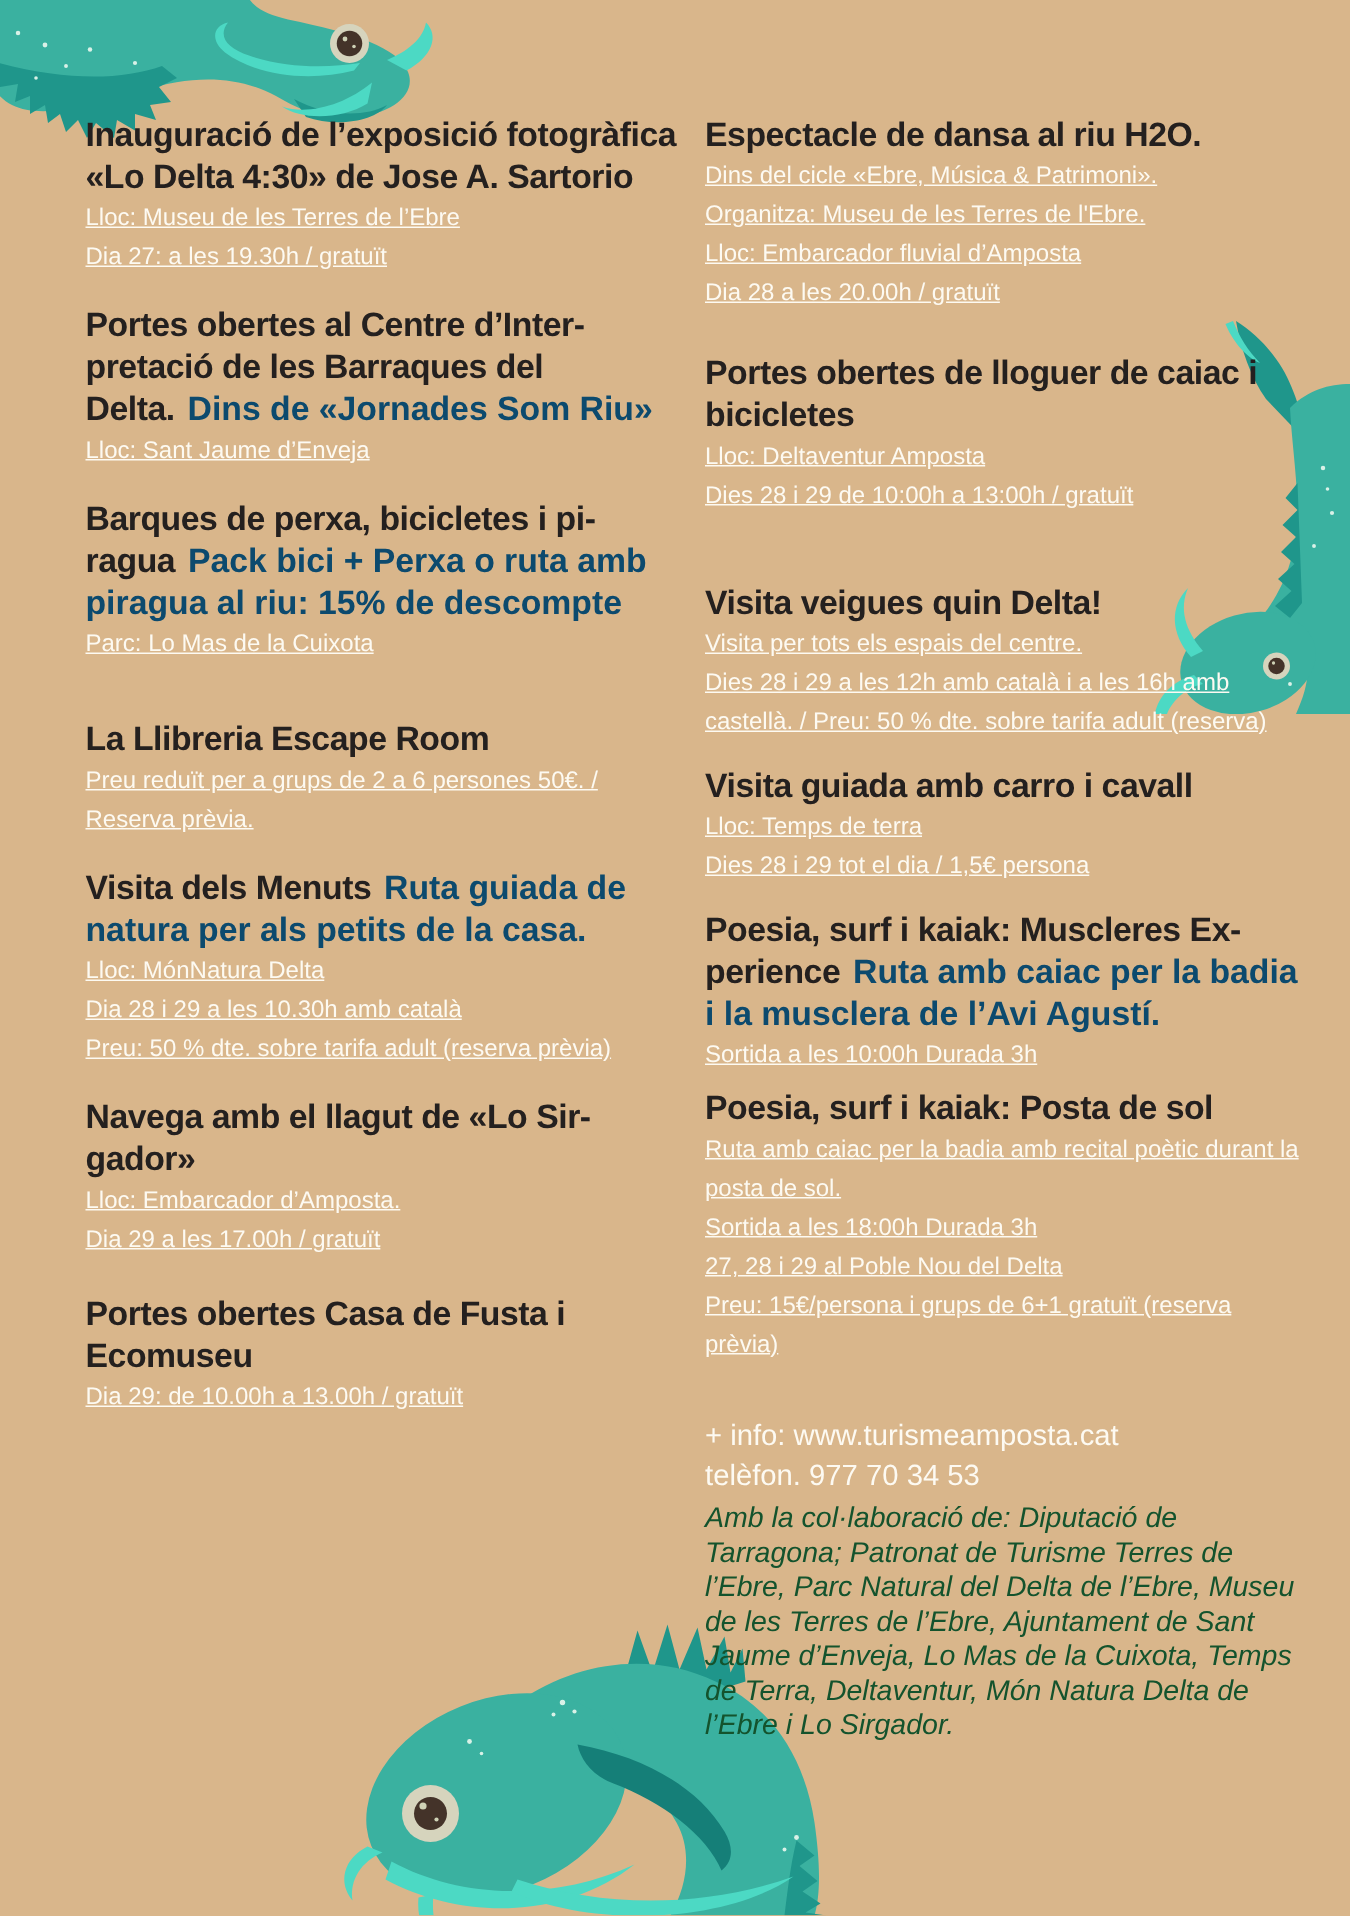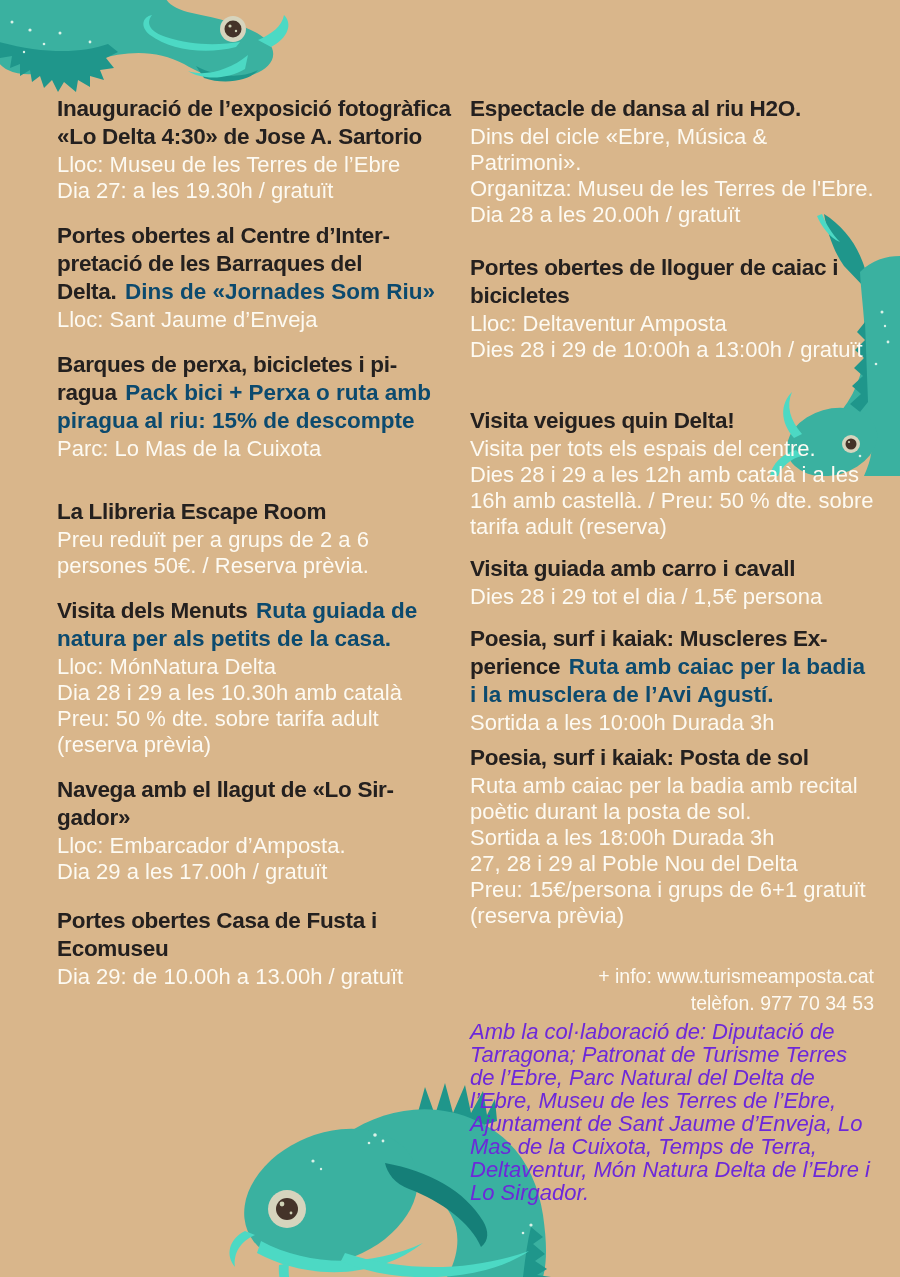--- a/index.html
+++ b/index.html
@@ -7,44 +7,44 @@
     position:relative;width:900px;height:1277px;overflow:hidden;
     background:#d9b68b;
     font-family:"Liberation Sans", sans-serif;
     -webkit-font-smoothing:antialiased;
   }
   .fish{position:absolute;pointer-events:none;}
   .fish-top-left{left:0;top:0;}
   .fish-right{left:768px;top:214px;}
   .fish-bottom{left:225px;top:1077px;}
 
-  .col{position:absolute;top:95px;}
+  .col{position:absolute;top:76px;}
   .col-left{left:57px;width:398px;}
   .col-right{left:470px;width:404px;}
 
   .ev{margin:0 0 18px;}
   .col-right .ev{margin-bottom:15px;}
   .col-left .ev:nth-of-type(3){margin-bottom:36px;}
   .col-left .ev:nth-of-type(6){margin-bottom:22px;}
   .col-right .ev:nth-of-type(1){margin-bottom:26px;}
   .col-right .ev:nth-of-type(2){margin-bottom:44px;}
   .col-right .ev:nth-of-type(5){margin-bottom:8px;}
   .col-right .ev:nth-of-type(6){margin-bottom:34px;}
 
   .ev-title{
     margin:0 0 1px;font-size:22.5px;line-height:28px;font-weight:700;
     color:#24201f;letter-spacing:-0.3px;
   }
   .sub{font-weight:700;color:#0c4a6e;margin-left:0.38em;letter-spacing:0;}
-  .ev-line{font-size:22px;line-height:26px;color:#fdfaf2;}
-
-  .footer-info{font-size:19.5px;line-height:27px;color:#fdfaf2;text-align:right;}
+  .ev-line{font-size:16px;line-height:26px;color:#fdfaf2;text-decoration:underline;}
+
+  .footer-info{font-size:19.5px;line-height:27px;color:#fdfaf2;}
   .credits{
-    margin-top:3px;font-size:22px;line-height:23px;font-style:italic;
-    color:#6d28d9;
+    margin-top:3px;font-size:19px;line-height:23px;font-style:italic;
+    color:#14532d;
   }
 
   
   .f-base{fill:#3ab1a0;}
   .f-dark{fill:#1f968b;}
   .f-deep{fill:#157f78;}
   .f-bright{fill:#4cd9c4;}
   .f-speck{fill:#d9f1e7;}
   .eye-ring{fill:#d6d4bd;}
   .eye-pupil{fill:#443329;}
@@ -157,37 +157,39 @@
     </section>
 
   </div>
 
   <div class="col col-right">
 
     <section class="ev">
       <h3 class="ev-title"><span>Espectacle de dansa al riu H2O.</span></h3>
       <div class="ev-line">Dins del cicle «Ebre, Música &amp; Patrimoni».</div>
       <div class="ev-line">Organitza: Museu de les Terres de l'Ebre.</div>
+      <div class="ev-line">Lloc: Embarcador fluvial d’Amposta</div>
       <div class="ev-line">Dia 28 a les 20.00h / gratuït</div>
     </section>
 
     <section class="ev">
       <h3 class="ev-title"><span>Portes obertes de lloguer de caiac i bicicletes</span></h3>
       <div class="ev-line">Lloc: Deltaventur Amposta</div>
       <div class="ev-line">Dies 28 i 29 de 10:00h a 13:00h / gratuït</div>
     </section>
 
     <section class="ev">
       <h3 class="ev-title"><span>Visita veigues quin Delta!</span></h3>
       <div class="ev-line">Visita per tots els espais del centre.</div>
       <div class="ev-line">Dies 28 i 29 a les 12h amb català i a les 16h amb castellà. / Preu: 50 % dte. sobre tarifa adult (reserva)</div>
     </section>
 
     <section class="ev">
       <h3 class="ev-title"><span>Visita guiada amb carro i cavall</span></h3>
+      <div class="ev-line">Lloc: Temps de terra</div>
       <div class="ev-line">Dies 28 i 29 tot el dia / 1,5€ persona</div>
     </section>
 
     <section class="ev">
       <h3 class="ev-title"><span>Poesia, surf i kaiak: Muscleres Ex­perience</span><span class="sub">Ruta amb caiac per la badia i la musclera de l’Avi Agustí.</span></h3>
       <div class="ev-line">Sortida a les 10:00h Durada 3h</div>
     </section>
 
     <section class="ev">
       <h3 class="ev-title"><span>Poesia, surf i kaiak: Posta de sol</span></h3>

